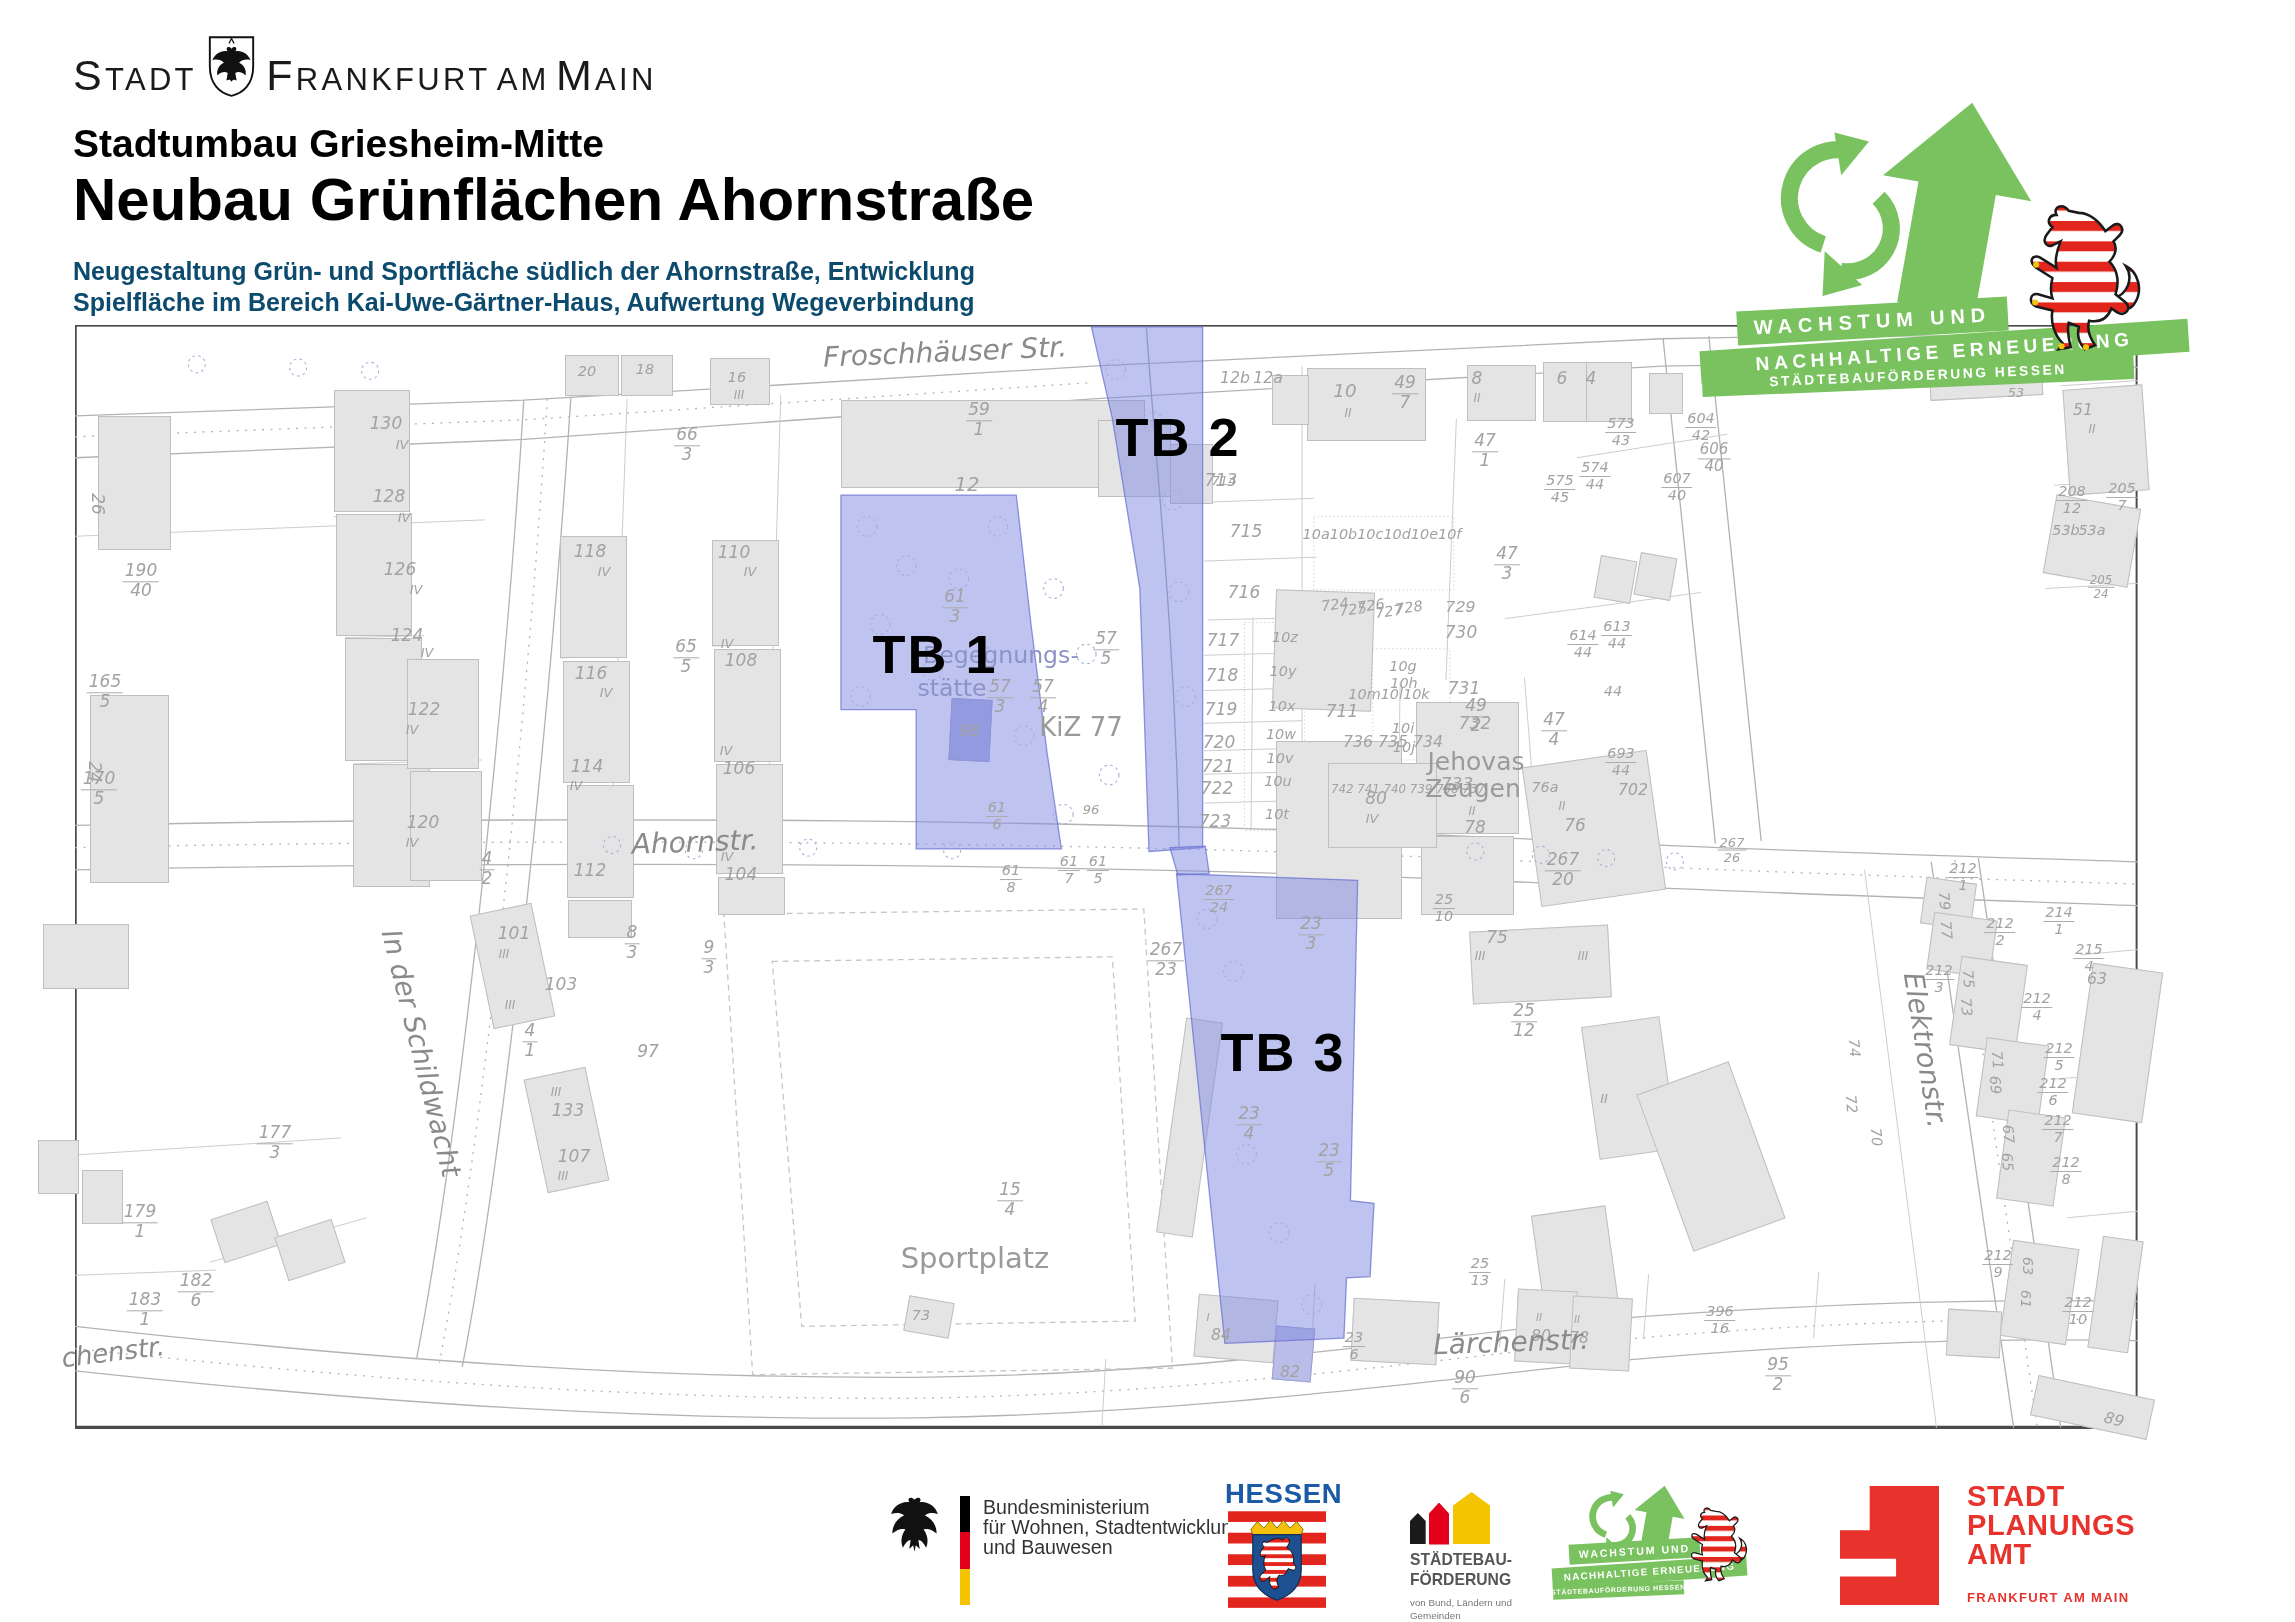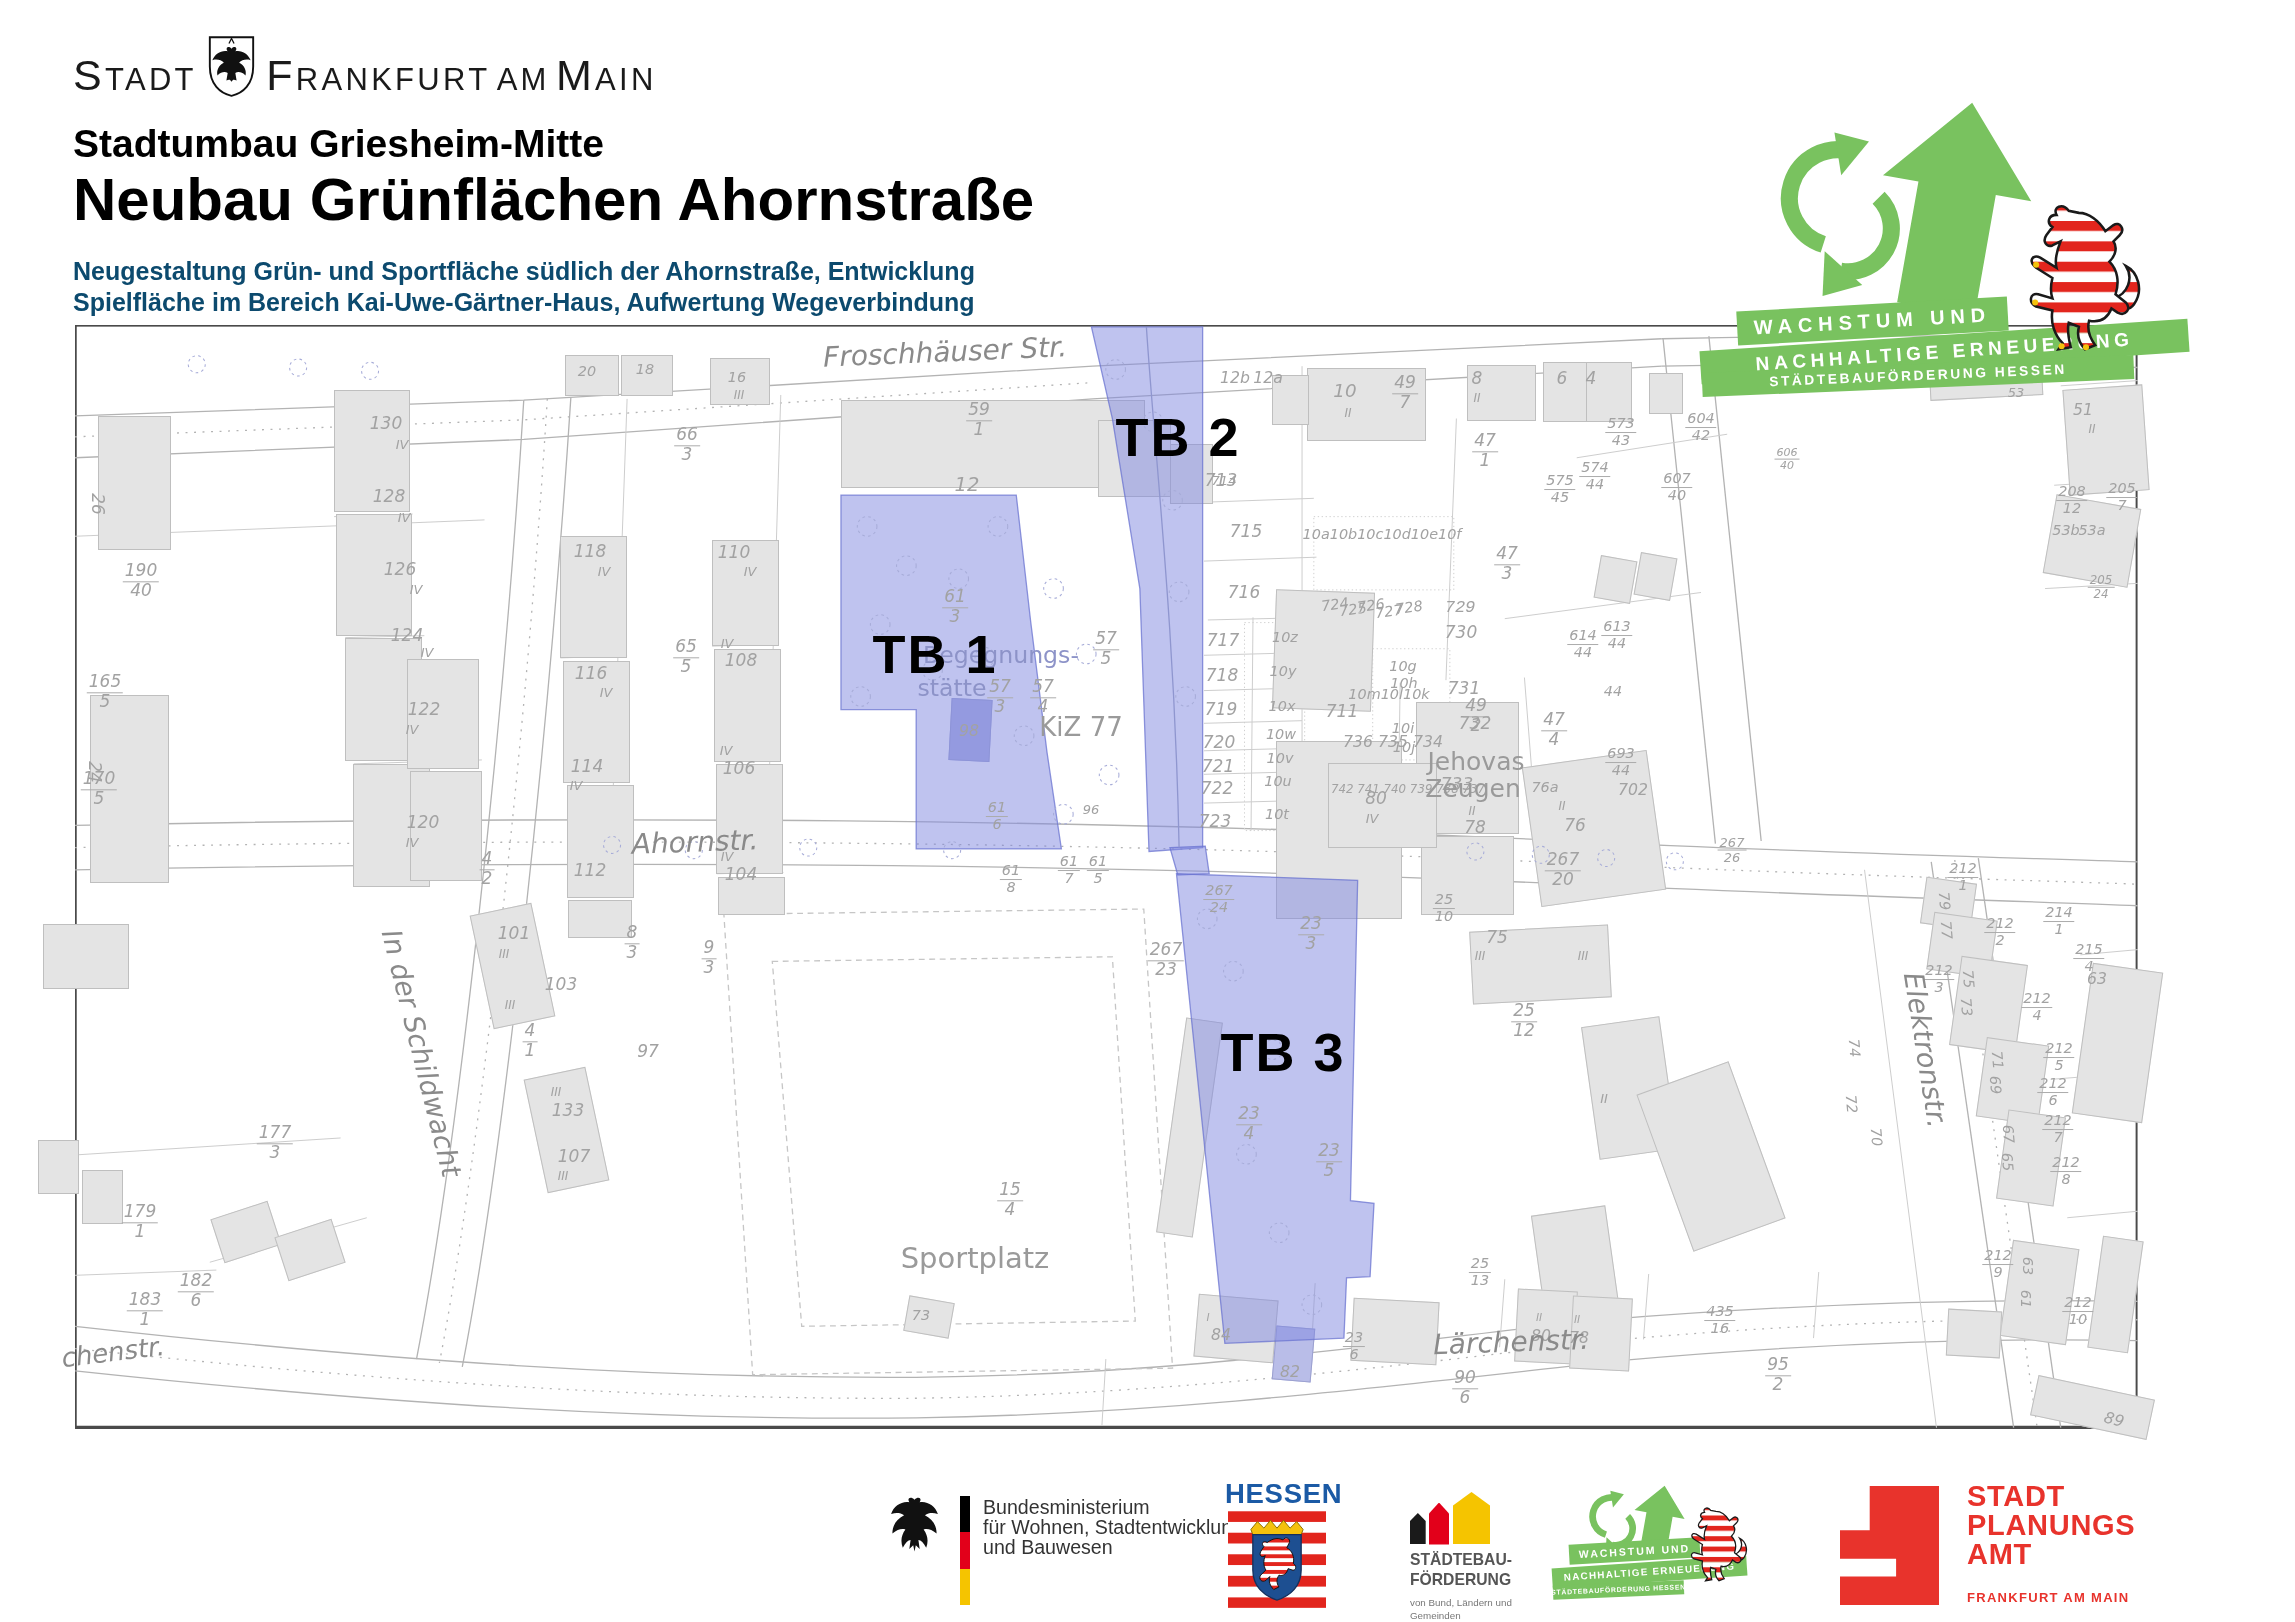--- a/index.html
+++ b/index.html
@@ -500,21 +500,21 @@
         <span>44</span>
       </div>
       <div class="ann fr" style="left: 1560px; top: 489px; font-size: 14.4px; transform: translate(-50%, -50%) rotate(0deg);">
         <span class="num">575</span>
         <span>45</span>
       </div>
       <div class="ann fr" style="left: 1701px; top: 427px; font-size: 14.4px; transform: translate(-50%, -50%) rotate(0deg);">
         <span class="num">604</span>
         <span>42</span>
       </div>
-      <div class="ann fr" style="left: 1787px; top: 459px; font-size: 11px; transform: translate(-50%, -50%) rotate(0deg);">
+      <div class="ann fr" style="left: 1714px; top: 459px; font-size: 15px; transform: translate(-50%, -50%) rotate(0deg);">
         <span class="num">606</span>
         <span>40</span>
       </div>
       <div class="ann fr" style="left: 1677px; top: 487px; font-size: 14.4px; transform: translate(-50%, -50%) rotate(0deg);">
         <span class="num">607</span>
         <span>40</span>
       </div>
       <div class="ann fr" style="left: 1583px; top: 644px; font-size: 14.4px; transform: translate(-50%, -50%) rotate(0deg);">
         <span class="num">614</span>
         <span>44</span>
@@ -616,21 +616,21 @@
       </div>
       <div class="ann fr" style="left: 1465px; top: 1388px; font-size: 17px; transform: translate(-50%, -50%) rotate(0deg);">
         <span class="num">90</span>
         <span>6</span>
       </div>
       <div class="ann fr" style="left: 1778px; top: 1375px; font-size: 17px; transform: translate(-50%, -50%) rotate(0deg);">
         <span class="num">95</span>
         <span>2</span>
       </div>
       <div class="ann fr" style="left: 1720px; top: 1320px; font-size: 14.4px; transform: translate(-50%, -50%) rotate(0deg);">
-        <span class="num">435</span>
+        <span class="num">396</span>
         <span>16</span>
       </div>
       <div class="ann" style="left: 921px; top: 1316px; font-size: 14.4px; transform: translate(-50%, -50%) rotate(0deg);">73</div>
       <div class="ann" style="left: 1221px; top: 1335px; font-size: 15.7px; transform: translate(-50%, -50%) rotate(0deg);">84</div>
       <div class="ann" style="left: 1208px; top: 1318px; font-size: 10.5px; transform: translate(-50%, -50%) rotate(0deg);">I</div>
       <div class="ann" style="left: 1290px; top: 1372px; font-size: 15.7px; transform: translate(-50%, -50%) rotate(0deg);">82</div>
       <div class="ann" style="left: 1541px; top: 1336px; font-size: 15.7px; transform: translate(-50%, -50%) rotate(0deg);">80</div>
       <div class="ann" style="left: 1539px; top: 1318px; font-size: 10.5px; transform: translate(-50%, -50%) rotate(0deg);">II</div>
       <div class="ann" style="left: 1579px; top: 1338px; font-size: 15.7px; transform: translate(-50%, -50%) rotate(0deg);">78</div>
       <div class="ann" style="left: 1577px; top: 1320px; font-size: 10.5px; transform: translate(-50%, -50%) rotate(0deg);">II</div>

